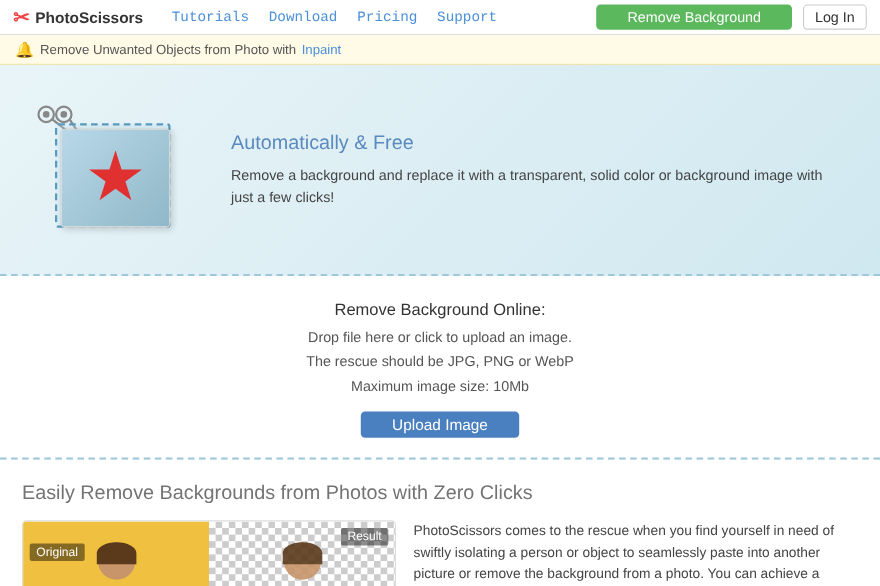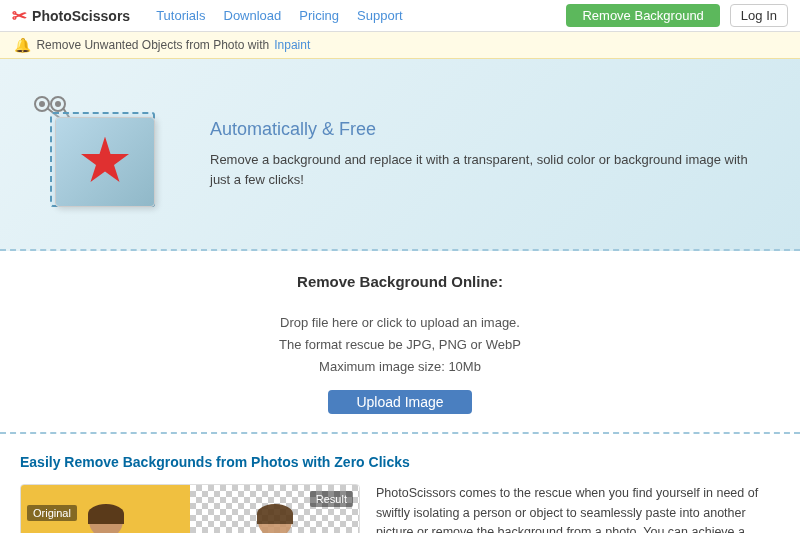--- a/index.html
+++ b/index.html
@@ -6,26 +6,26 @@
     body { font-family: Arial, sans-serif; font-size: 14px; color: #333; background: #fff; width: 800px; overflow-x: hidden; }
 
     
     .navbar {
       display: flex; align-items: center; height: 32px;
       background: #fff; border-bottom: 1px solid #ddd;
       padding: 0 12px; gap: 18px;
     }
     .navbar-logo { display: flex; align-items: center; gap: 5px; font-weight: bold; font-size: 14px; color: #333; }
     .navbar-logo .scissors-icon { font-size: 18px; color: #e44; }
-    .navbar-links { display: flex; gap: 18px; margin-left: 8px; }
+    .navbar-links { display: flex; gap: 18px; margin-left: 8px; font-family: Liberation Mono, monospace; }
     .navbar-links a { text-decoration: none; color: #4a90d9; font-size: 13px; }
     .navbar-right { margin-left: auto; display: flex; align-items: center; gap: 10px; }
     .btn-remove-bg {
       background: #5cb85c; color: #fff; border: none; border-radius: 4px;
-      padding: 4px 16px; font-size: 13px; cursor: pointer;
+      padding: 4px 28px; font-size: 13px; cursor: pointer;
     }
     .btn-login {
       background: #fff; color: #333; border: 1px solid #ccc; border-radius: 4px;
       padding: 3px 10px; font-size: 13px; cursor: pointer;
     }
 
     
     .notice-bar {
       background: #fffbe6; border-bottom: 1px solid #f0e0a0;
       padding: 5px 14px; font-size: 12px; color: #555; display: flex; align-items: center; gap: 5px;
@@ -73,31 +73,31 @@
     }
     .hero-text { flex: 1; }
     .hero-title { font-size: 28px; font-weight: bold; color: #2c3e50; line-height: 1.2; margin-bottom: 4px; }
     .hero-subtitle { font-size: 18px; color: #5a8abf; margin-bottom: 10px; }
     .hero-desc { font-size: 13px; color: #444; line-height: 1.5; }
 
     
     .upload-section {
       text-align: center; padding: 22px 20px 18px; border-bottom: 2px dashed #a0c8dc;
     }
-    .upload-title { font-size: 15px; font-weight: bold; color: #333; margin-bottom: 22px; }
+    .upload-title { font-size: 15px; font-weight: normal; color: #333; margin-bottom: 6px; }
     .upload-hint { font-size: 13px; color: #555; line-height: 1.7; }
     .btn-upload {
       margin-top: 12px; background: #4a7fc0; color: #fff; border: none;
       border-radius: 4px; padding: 4px 28px; font-size: 14px; cursor: pointer;
       display: inline-block;
     }
 
     
     .lower-section { padding: 20px 20px; background: #fff; }
-    .lower-title { font-size: 14px; font-weight: bold; color: #0369a1; margin-bottom: 14px; }
+    .lower-title { font-size: 18px; font-weight: normal; color: #737373; margin-bottom: 14px; }
 
     .lower-content { display: flex; gap: 16px; align-items: flex-start; }
 
     
     .comparison-area {
       flex-shrink: 0; width: 340px; position: relative;
       border: 1px solid #ddd; border-radius: 4px; overflow: hidden; height: 170px;
     }
     .comparison-left {
       position: absolute; left: 0; top: 0; width: 50%; height: 100%;
@@ -181,21 +181,21 @@
   <div class="hero-text">
     <div class="hero-subtitle">Automatically &amp; Free</div>
     <div class="hero-desc">Remove a background and replace it with a transparent, solid color or background image with just a few clicks!</div>
   </div>
 </div>
 
 <div class="upload-section">
   <div class="upload-title">Remove Background Online:</div>
   <div class="upload-hint">
     <div>Drop file here or click to upload an image.</div>
-    <div>The format rescue be JPG, PNG or WebP</div>
+    <div>The rescue should be JPG, PNG or WebP</div>
     <div>Maximum image size: 10Mb</div>
   </div>
   <button class="btn-upload">Upload Image</button>
 </div>
 
 <div class="lower-section">
   <div class="lower-title">Easily Remove Backgrounds from Photos with Zero Clicks</div>
   <div class="lower-content">
 
     <div class="comparison-area">

